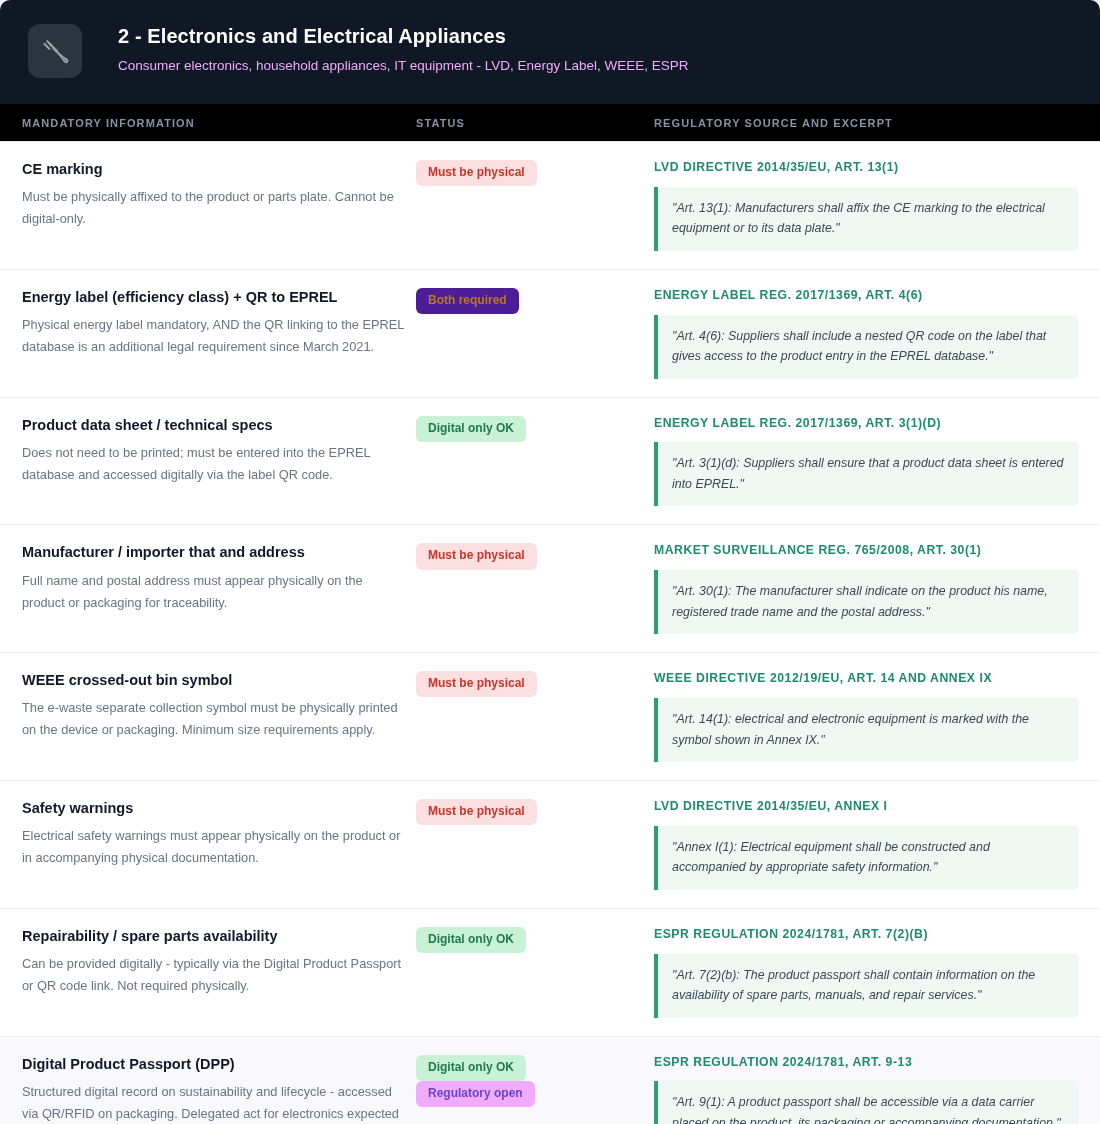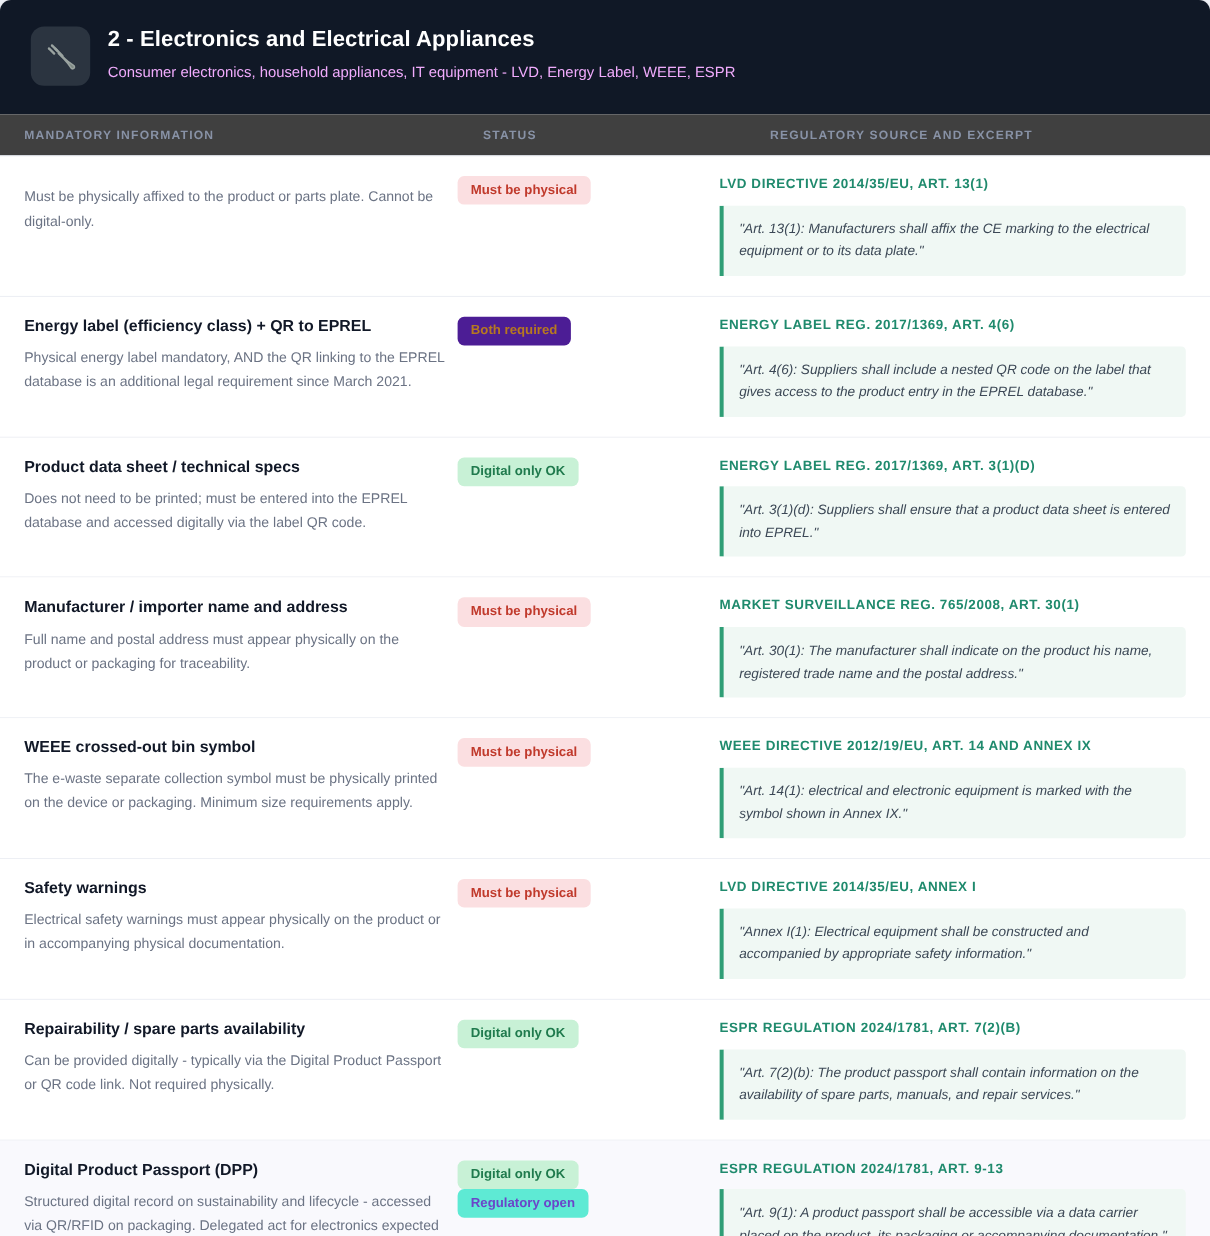--- a/index.html
+++ b/index.html
@@ -23,21 +23,21 @@
     box-shadow: 0 1px 3px rgba(15,23,42,0.10);
   }
 
   
   .hdr {
     background: #111827;
     background: #101826;
     padding: 22px 34px 26px 28px;
     display: flex;
     align-items: flex-start;
-    gap: 16px;
+    gap: 36px;
   }
   .hdr-icon {
     width: 54px; height: 54px;
     border-radius: 12px;
     background: #2b3440;
     display: flex; align-items: center; justify-content: center;
     flex: 0 0 auto;
     margin-top: 2px;
   }
   .hdr-text { padding-top: 2px; }
@@ -51,24 +51,23 @@
   .hdr-sub {
     color: #f0abfc;
     font-size: 13.5px;
     margin-top: 9px;
     line-height: 1.3;
   }
 
   
   .colhead {
     display: flex;
-    background: #404040;
+    background: #000000;
     border-bottom: 1px solid #e6e9f0;
     padding: 13px 0 12px 0;
-    gap: 23px;
   }
   .colhead div {
     font-size: 11px;
     font-weight: bold;
     letter-spacing: 1.1px;
     color: #8892a6;
     text-transform: uppercase;
   }
   .c1 { width: 416px; padding-left: 22px; }
   .c2 { width: 198px; }
@@ -104,21 +103,21 @@
     font-size: 12px;
     font-weight: bold;
     padding: 6px 12px 7px 12px;
     border-radius: 6px;
     line-height: 1.1;
     white-space: nowrap;
   }
   .badge-physical { background: #fbdfe1; color: #c0392b; }
   .badge-both     { background: #4c1d95; color: #b7791f; }
   .badge-digital  { background: #c8f1d6; color: #1f7a4d; }
-  .badge-open     { background: #5eead4; color: #6b45c9; }
+  .badge-open     { background: #f0abfc; color: #6b45c9; }
 
   .src-title {
     font-size: 12.2px;
     font-weight: bold;
     letter-spacing: .55px;
     color: #1f8a6d;
     text-transform: uppercase;
     line-height: 1.3;
   }
   .excerpt {
@@ -159,20 +158,21 @@
 
     <div class="colhead">
       <div class="c1">MANDATORY INFORMATION</div>
       <div class="c2">STATUS</div>
       <div class="c3">REGULATORY SOURCE AND EXCERPT</div>
     </div>
 
     <div id="rows">
         <div class="row">
           <div class="c1">
+            <div class="req-title">CE marking</div>
             <div class="req-desc">Must be physically affixed to the product or parts plate. Cannot be digital-only.</div>
           </div>
           <div class="c2"><span class="badge badge-physical">Must be physical</span><br></div>
           <div class="c3">
             <div class="src-title">LVD DIRECTIVE 2014/35/EU, ART. 13(1)</div>
             <div class="excerpt">"Art. 13(1): Manufacturers shall affix the CE marking to the electrical equipment or to its data plate."</div>
           </div>
         </div>
         <div class="row">
           <div class="c1">
@@ -191,21 +191,21 @@
             <div class="req-desc">Does not need to be printed; must be entered into the EPREL database and accessed digitally via the label QR code.</div>
           </div>
           <div class="c2"><span class="badge badge-digital">Digital only OK</span><br></div>
           <div class="c3">
             <div class="src-title">ENERGY LABEL REG. 2017/1369, ART. 3(1)(D)</div>
             <div class="excerpt">"Art. 3(1)(d): Suppliers shall ensure that a product data sheet is entered into EPREL."</div>
           </div>
         </div>
         <div class="row">
           <div class="c1">
-            <div class="req-title">Manufacturer / importer name and address</div>
+            <div class="req-title">Manufacturer / importer that and address</div>
             <div class="req-desc">Full name and postal address must appear physically on the product or packaging for traceability.</div>
           </div>
           <div class="c2"><span class="badge badge-physical">Must be physical</span><br></div>
           <div class="c3">
             <div class="src-title">MARKET SURVEILLANCE REG. 765/2008, ART. 30(1)</div>
             <div class="excerpt">"Art. 30(1): The manufacturer shall indicate on the product his name, registered trade name and the postal address."</div>
           </div>
         </div>
         <div class="row">
           <div class="c1">

